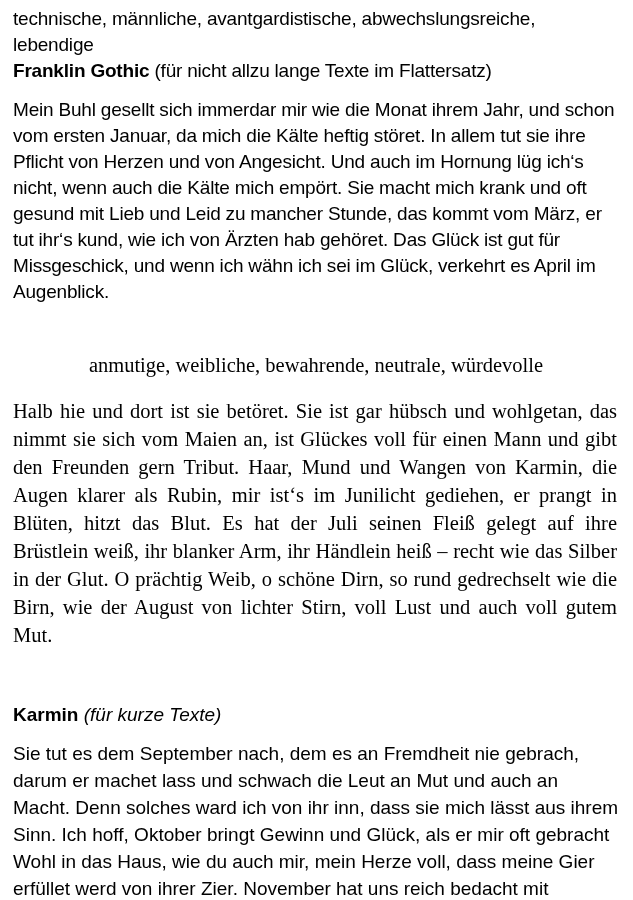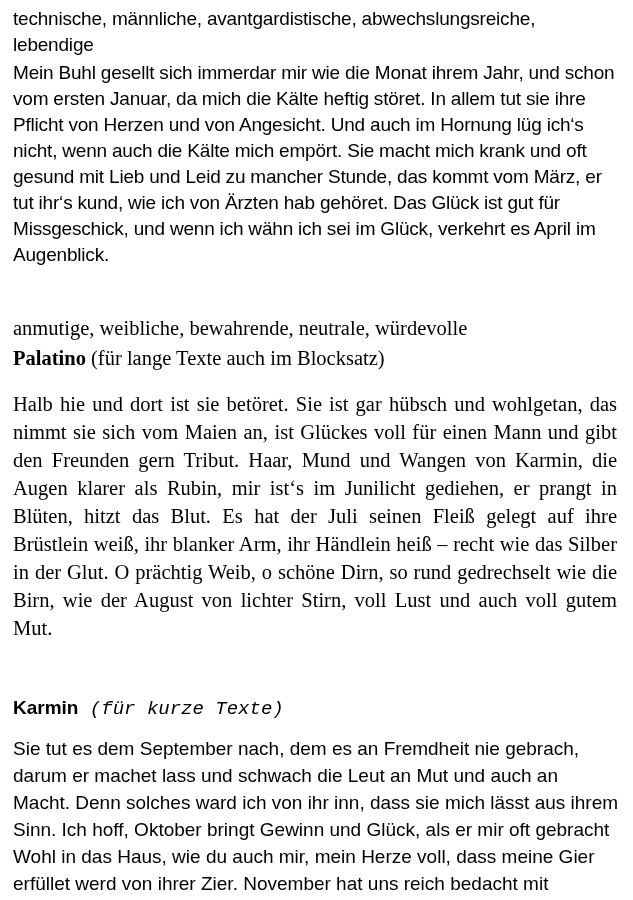--- a/index.html
+++ b/index.html
@@ -23,33 +23,33 @@
 
   
   .sec-franklin {
     font-family: "Liberation Sans", sans-serif;
     font-size: 19px;
     line-height: 26px;
     letter-spacing: -0.2px;
   }
   .sec-franklin .heading { margin: 0; }
   .sec-franklin .body {
-    margin: 2px 0 0 0;
+    margin: 13px 0 0 0;
     text-align: left;
   }
 
   
   .sec-palatino {
     font-family: "Liberation Serif", "DejaVu Serif", serif;
     font-size: 20.5px;
     line-height: 28px;
     margin-top: 45px;
   }
   .sec-palatino .heading {
-    text-align: left;
+    text-align: center;
     line-height: 30px;
     margin: 0;
   }
   .sec-palatino .body {
     margin: 17px 2px 0 0;
     text-align: justify;
   }
 
   
   .sec-formata {
@@ -59,39 +59,39 @@
     margin-top: 52px;
   }
   .sec-formata .heading { margin: 0; }
   .sec-formata .body {
     margin: 12px 0 0 0;
     text-align: left;
   }
 
   .font-name { font-weight: bold; }
   .note { font-weight: normal; }
-  .note.italic { font-style: italic; font-family: Liberation Mono, monospace; }
+  .note.italic { font-style: italic; }
   p, div { margin: 0; }
 </style>
 </head>
 <body>
 
 <div class="page">
 
   <section class="sec-franklin">
     <div class="heading">
       <div>technische, männliche, avantgardistische, abwechslungsreiche, lebendige</div>
+      <div><span class="font-name">Franklin Gothic</span><span class="note"> (für nicht allzu lange Texte im Flattersatz)</span></div>
     </div>
     <p class="body">Mein Buhl gesellt sich immerdar mir wie die Monat ihrem Jahr, und schon vom ersten Januar, da mich die Kälte heftig störet. In allem tut sie ihre Pflicht von Herzen und von Angesicht. Und auch im Hornung lüg ich‘s nicht, wenn auch die Kälte mich empört. Sie macht mich krank und oft gesund mit Lieb und Leid zu mancher Stunde, das kommt vom März, er tut ihr‘s kund, wie ich von Ärzten hab gehöret. Das Glück ist gut für Missgeschick, und wenn ich wähn ich sei im Glück, verkehrt es April im Augenblick.</p>
   </section>
 
   <section class="sec-palatino">
     <div class="heading">
       <div>anmutige, weibliche, bewahrende, neutrale, würdevolle</div>
-      <div><span class="font-name">Palatino</span><span class="note"> (für lange Texte auch im Blocksatz)</span></div>
     </div>
     <p class="body">Halb hie und dort ist sie betöret. Sie ist gar hübsch und wohlgetan, das nimmt sie sich vom Maien an, ist Glückes voll für einen Mann und gibt den Freunden gern Tribut. Haar, Mund und Wangen von Karmin, die Augen klarer als Rubin, mir ist‘s im Junilicht gediehen, er prangt in Blüten, hitzt das Blut. Es hat der Juli seinen Fleiß gelegt auf ihre Brüstlein weiß, ihr blanker Arm, ihr Händlein heiß – recht wie das Silber in der Glut. O prächtig Weib, o schöne Dirn, so rund gedrechselt wie die Birn, wie der August von lichter Stirn, voll Lust und auch voll gutem Mut.</p>
   </section>
 
   <section class="sec-formata">
     <div class="heading">
       <div><span class="font-name">Karmin</span><span class="note italic"> (für kurze Texte)</span></div>
     </div>
     <p class="body">Sie tut es dem September nach, dem es an Fremdheit nie gebrach, darum er machet lass und schwach die Leut an Mut und auch an Macht. Denn solches ward ich von ihr inn, dass sie mich lässt aus ihrem Sinn. Ich hoff, Oktober bringt Gewinn und Glück, als er mir oft gebracht Wohl in das Haus, wie du auch mir, mein Herze voll, dass meine Gier erfüllet werd von ihrer Zier. November hat uns reich bedacht mit mancherlei, des man sich nährt. Von ihr wird wenig mir beschert, sie hat sich nun ganz abgekehrt. Kalt ist Dezember Tag und Nacht.</p>
   </section>

